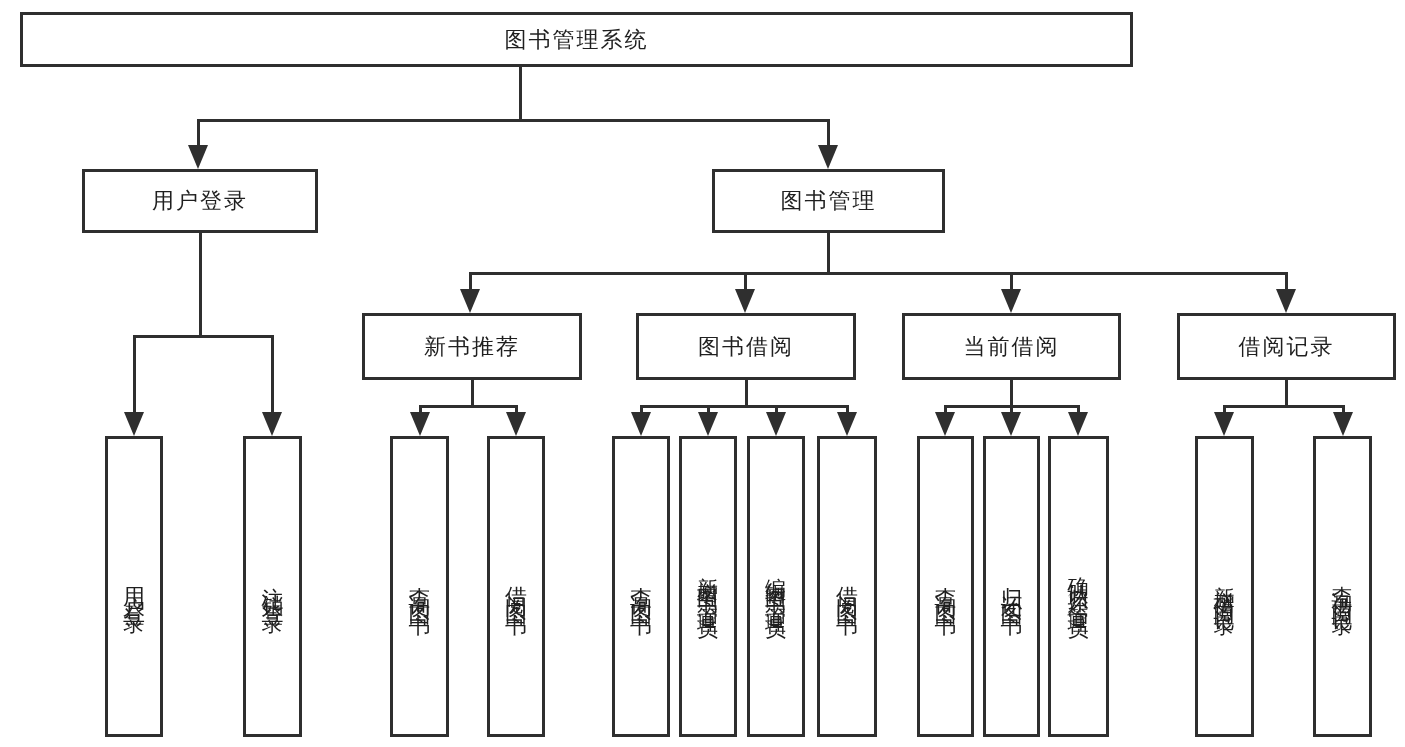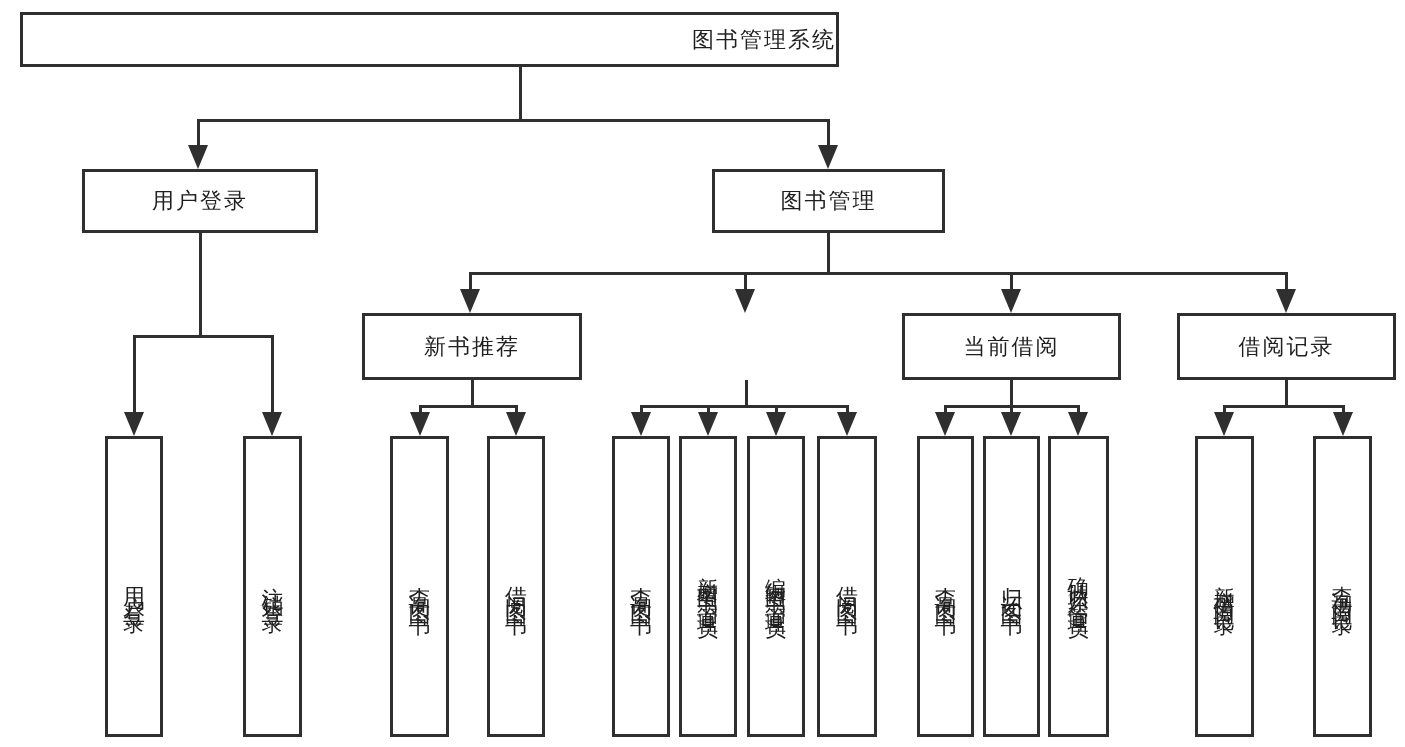--- a/index.html
+++ b/index.html
@@ -111,33 +111,36 @@
     <div class="arrow" style="left:1068px;top:412px;"></div>
 
     <div class="vline" style="left:1285px;top:380px;height:25px;"></div>
     <div class="hline" style="left:1223px;top:405px;width:122px;"></div>
     <div class="vline" style="left:1223px;top:405px;height:10px;"></div>
     <div class="arrow" style="left:1214px;top:412px;"></div>
     <div class="vline" style="left:1342px;top:405px;height:10px;"></div>
     <div class="arrow" style="left:1333px;top:412px;"></div>
   </div>
 
-  <div class="box" style="left:20px;top:12px;width:819px;height:55px;justify-content:flex-end;">
+  <div class="box" style="left:20px;top:12px;width:1113px;height:55px;">
     <span class="hlabel">图书管理系统</span>
   </div>
 
   <div class="box" style="left:82px;top:169px;width:236px;height:64px;">
     <span class="hlabel">用户登录</span>
   </div>
   <div class="box" style="left:362px;top:313px;width:220px;height:67px;">
     <span class="hlabel">新书推荐</span>
   </div>
 
   <div class="box" style="left:712px;top:169px;width:233px;height:64px;">
     <span class="hlabel">图书管理</span>
+  </div>
+  <div class="box" style="left:636px;top:313px;width:220px;height:67px;">
+    <span class="hlabel">图书借阅</span>
   </div>
   <div class="box" style="left:902px;top:313px;width:219px;height:67px;">
     <span class="hlabel">当前借阅</span>
   </div>
   <div class="box" style="left:1177px;top:313px;width:219px;height:67px;">
     <span class="hlabel">借阅记录</span>
   </div>
 
   <div class="box vbox" style="left:105px;top:436px;width:58px;height:301px;">
     <span class="vlabel">用户登录</span>

